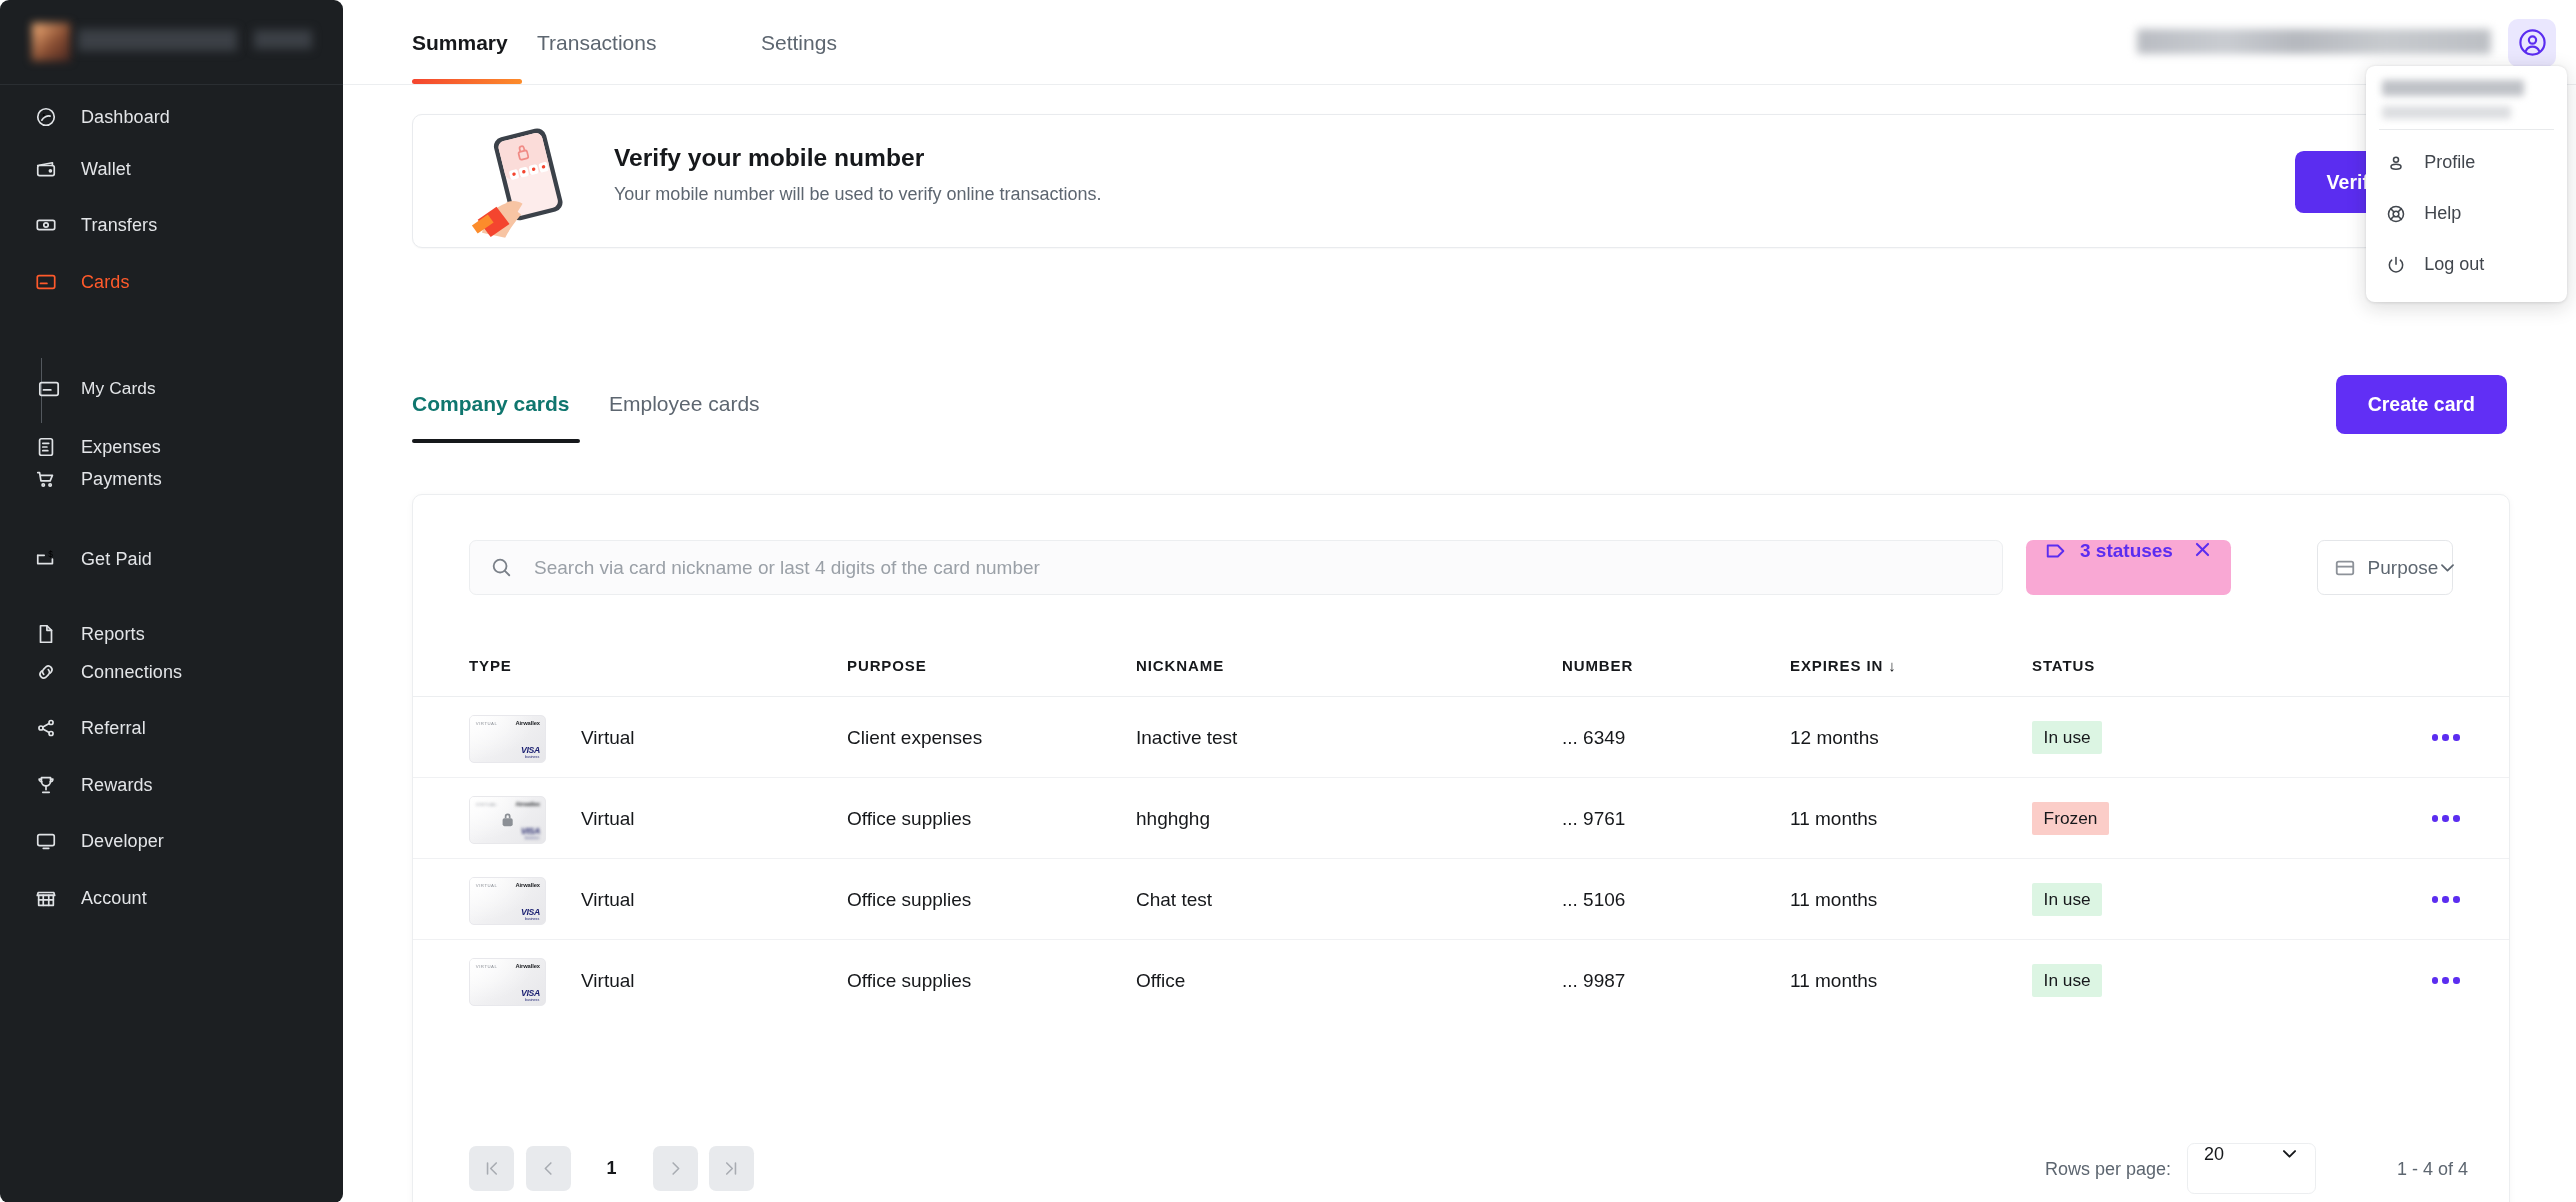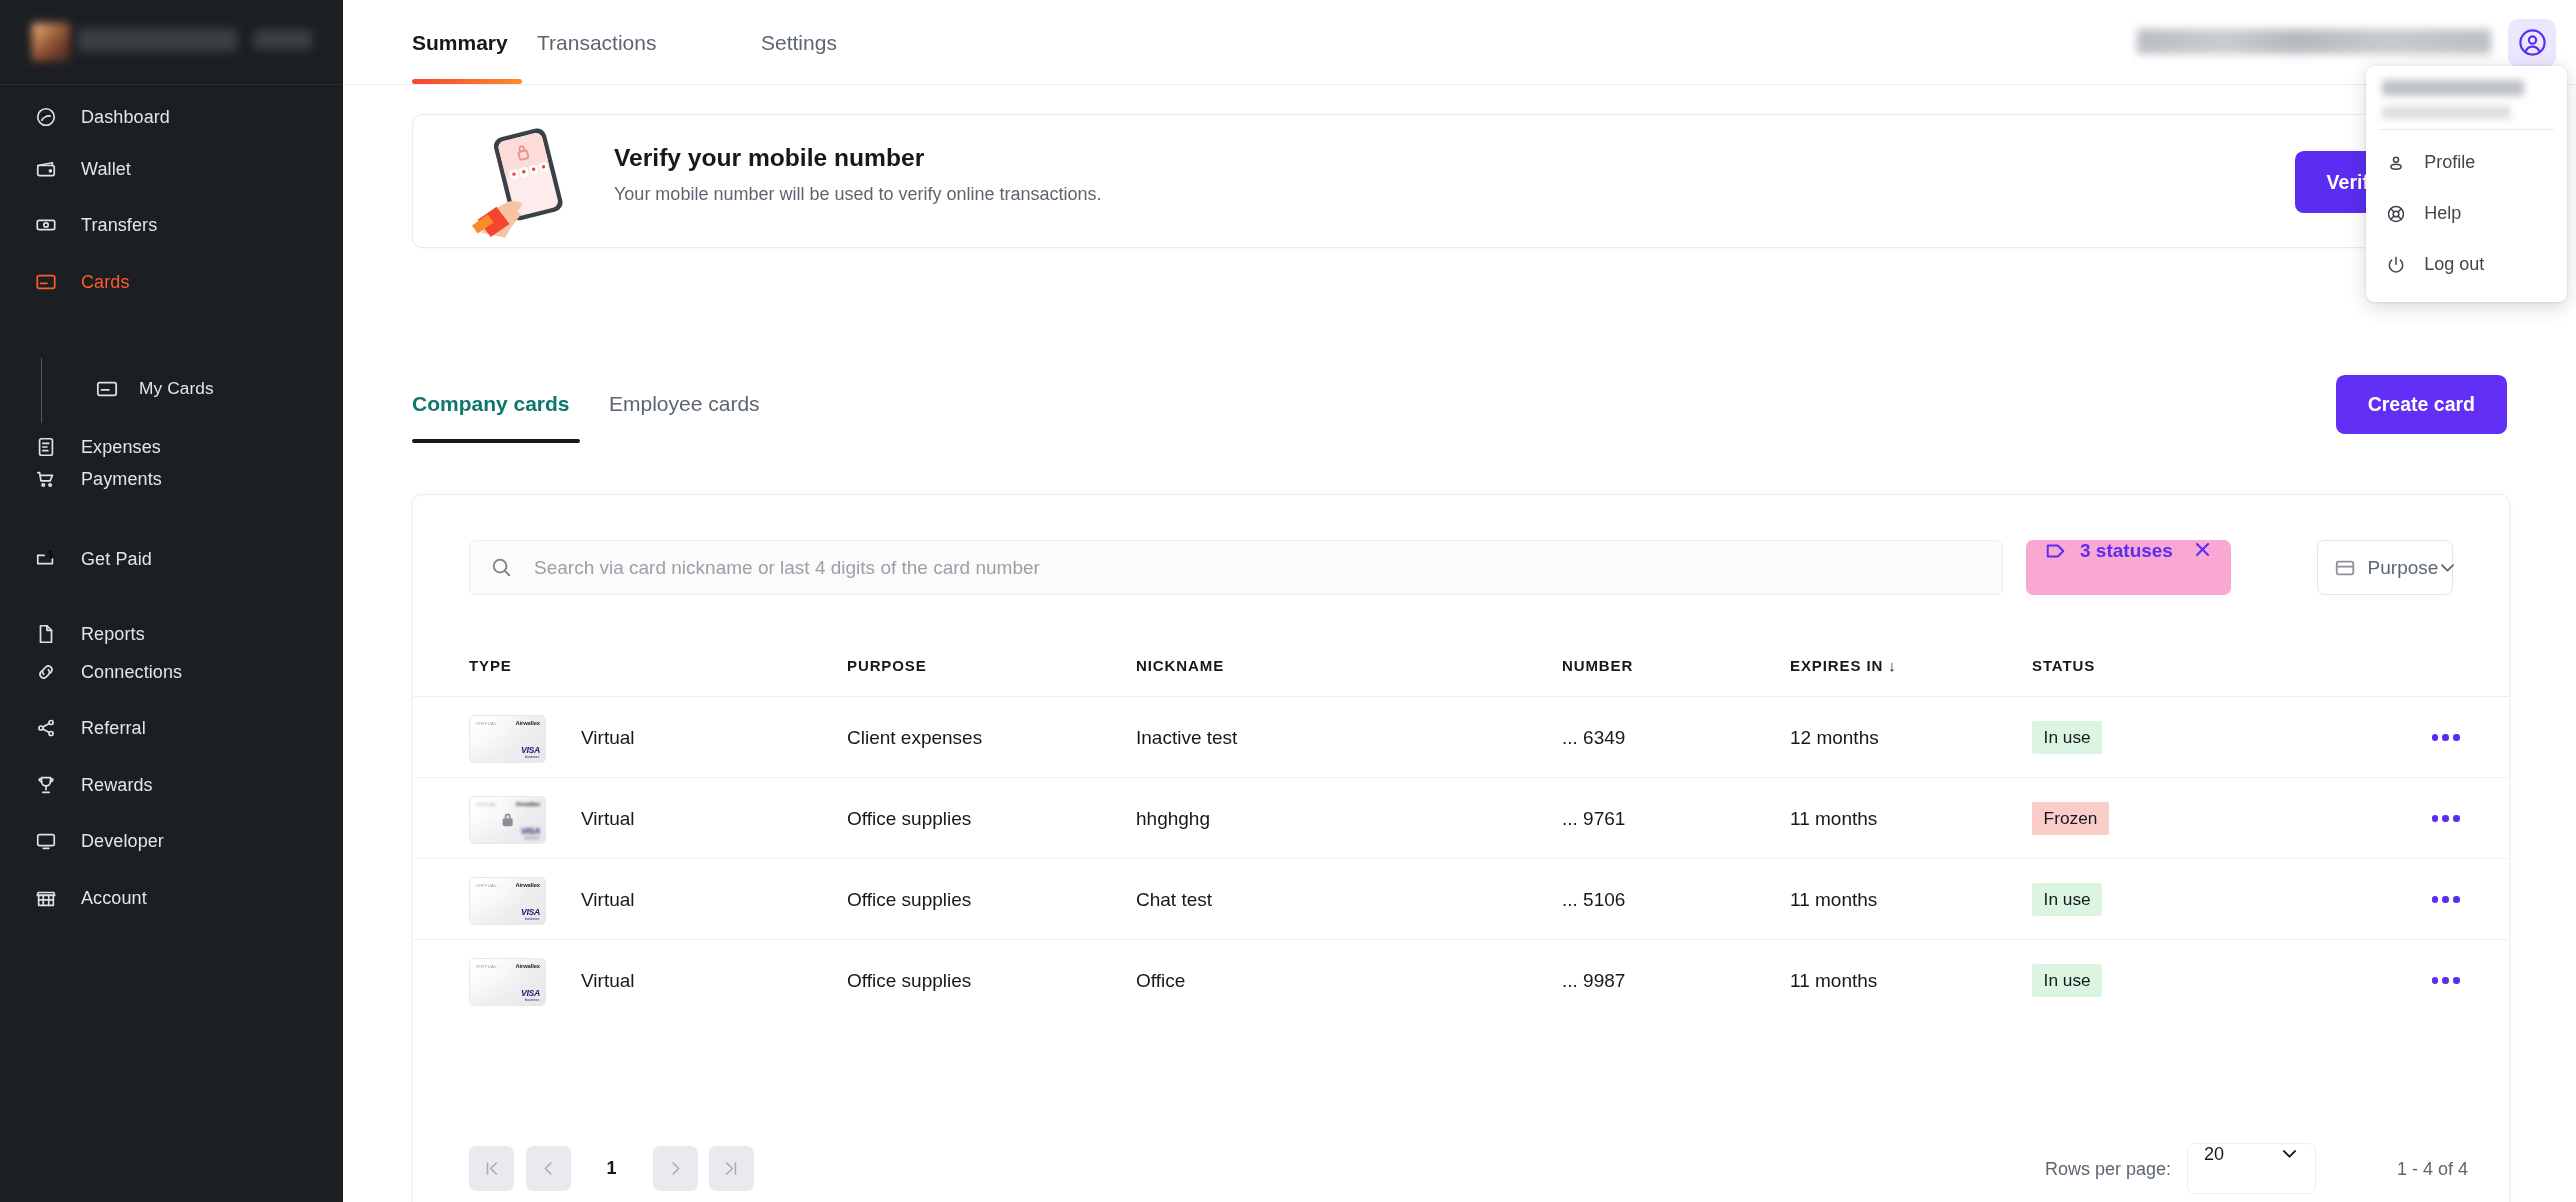--- a/index.html
+++ b/index.html
@@ -10,20 +10,21 @@
     overflow: hidden;
   }
   body { position: relative; }
 
   
   #sidebar {
     position: absolute; left: 0; top: 0;
     width: 343px; height: 1203px;
     background: #1c1f22;
     overflow: hidden;
+    border-radius: 9px;
   }
   #sidebar-logo {
     position: absolute; left: 0; top: 0;
     width: 343px; height: 85px;
     border-bottom: 0.7px solid #2a2e32;
   }
   .logo-redact {
     position: absolute;
     background: #3c4046;
     filter: blur(5px);
@@ -60,21 +61,21 @@
 
   #sub-rail {
     position: absolute; left: 41px; top: 358px;
     width: 1.4px; height: 65px;
     background: #53585e;
   }
   #subnav-item {
     position: absolute; left: 0; top: 367px;
     width: 343px; height: 43px;
     display: flex; align-items: center;
-    padding-left: 90px;
+    padding-left: 32px;
     cursor: pointer;
   }
   #subnav-item .nav-label { font-size: 17.3px; color: #e3e5e8; margin-left: 16px;}
 
   
   #main {
     position: absolute; left: 343px; top: 0;
     width: 2233px; height: 1203px;
     background: #ffffff;
   }

